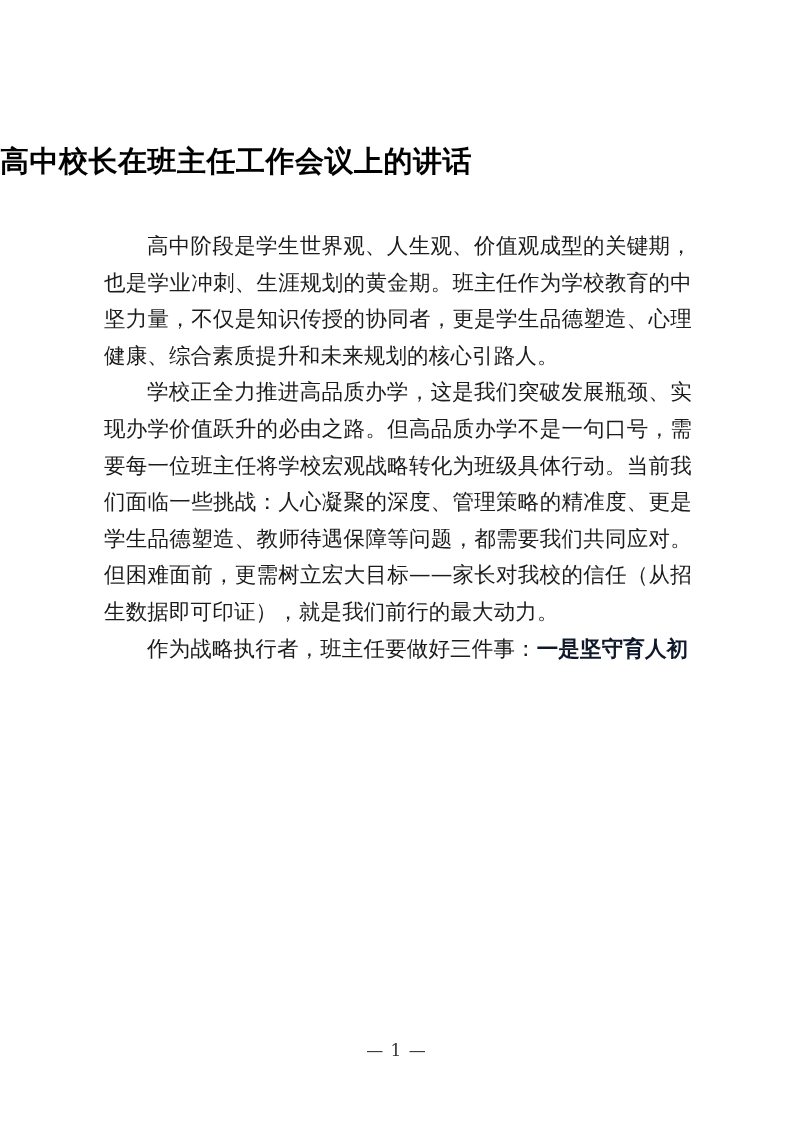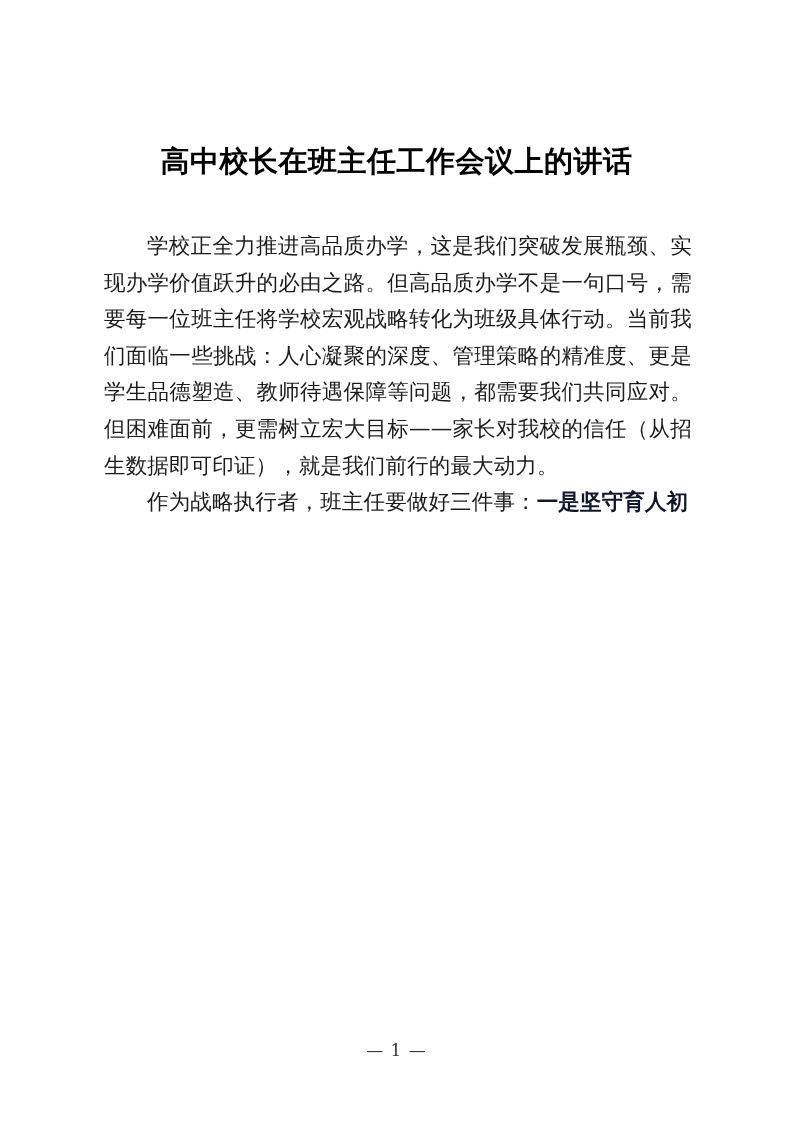--- a/index.html
+++ b/index.html
@@ -25,21 +25,20 @@
     height: 1122px;
     background: #ffffff;
   }
 
   
   .doc-title {
     position: absolute;
     left: 0;
     top: 139px;
     width: 793px;
-    text-align: center;
     font-family: "DejaVu Sans", "Liberation Sans", sans-serif;
     font-weight: bold;
     font-size: 29px;
     line-height: 44px;
     letter-spacing: 0.5px;
     color: #000000;
     white-space: nowrap;
   }
 
   
@@ -111,20 +110,21 @@
 
 <div class="page">
 
   <div class="doc-title">高中校长在班主任工作会议上的讲话</div>
 
   <div class="body-block">
 
 
 
 
+    <p class="para indent">高中阶段是学生世界观、人生观、价值观成型的关键期，也是学业冲刺、生涯规划的黄金期。班主任作为学校教育的中坚力量，不仅是知识传授的协同者，更是学生品德塑造、心理健康、综合素质提升和未来规划的核心引路人。</p>
 
 
     <p class="para indent">学校正全力推进高品质办学，这是我们突破发展瓶颈、实现办学价值跃升的必由之路。但高品质办学不是一句口号，需要每一位班主任将学校宏观战略转化为班级具体行动。当前我们面临一些挑战：人心凝聚的深度、管理策略的精准度、更是学生品德塑造、教师待遇保障等问题，都需要我们共同应对。但困难面前，更需树立宏大目标——家长对我校的信任（从招生数据即可印证），就是我们前行的最大动力。</p>
 
     <p class="para indent"><span>作为战略执行者，班主任要做好三件事：</span><span class="bold-run">一是坚守育人初</span></p>
 
   </div>
 
   <div class="page-number">— 1 —</div>
 

